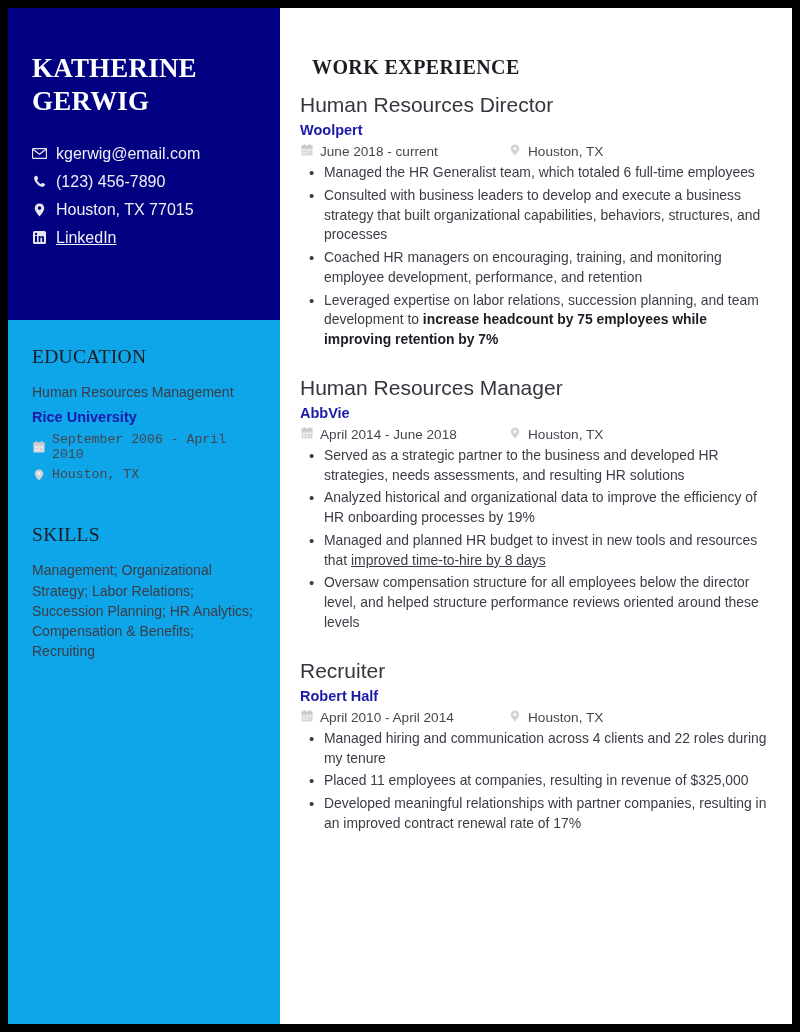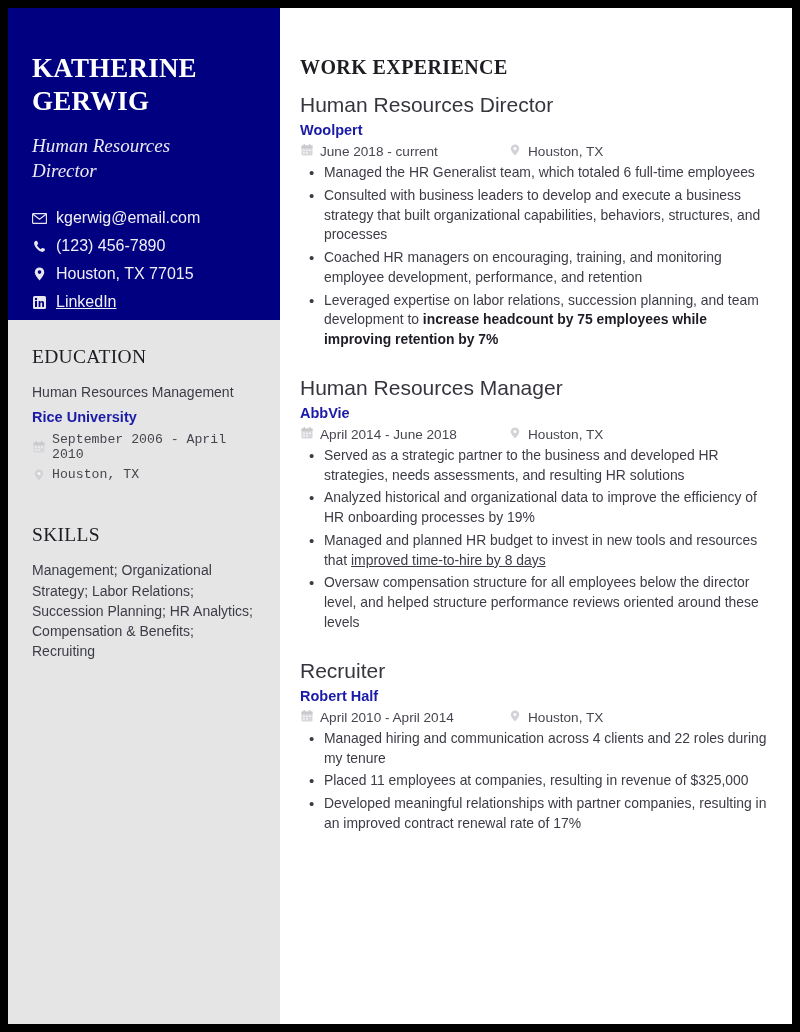--- a/index.html
+++ b/index.html
@@ -16,21 +16,21 @@
     width:784px; height:1016px;
     background:#ffffff;
     overflow:hidden;
   }
 
   
   #sidebar {
     position:absolute;
     left:0; top:0;
     width:272px; height:1016px;
-    background:#e5e5e5;
+    background:#0ea5e9;
   }
 
   #sidebar-header {
     background:#000080;
     width:272px;
     height:312px;
     padding:44px 24px 0 24px;
   }
 
   .name-line {
@@ -125,20 +125,21 @@
     padding:48px 22px 0 12px;
   }
 
   #main-heading {
     font-family:"Liberation Serif", serif;
     font-weight:bold;
     font-size:20px;
     color:#1c1c22;
     letter-spacing:0.4px;
     margin-bottom:13px;
+    margin-left:12px;
   }
 
   .job { margin-bottom:25px; }
 
   .job-title {
     font-size:21px;
     font-weight:300;
     color:#35353d;
     line-height:1.2;
     margin-bottom:5px;
@@ -185,24 +186,20 @@
 </head>
 <body>
 
 <div id="resume-page">
 
   <aside id="sidebar">
 
     <div id="sidebar-header">
       <div class="name-line">KATHERINE</div>
       <div class="name-line">GERWIG</div>
-      <div id="header-role">
-        <div>Human Resources</div>
-        <div>Director</div>
-      </div>
 
       <div id="contact-list">
 
         <div class="contact-row">
           <span class="ico">
             <svg width="15" height="11" viewBox="0 0 15 11">
                 <rect x="0.5" y="0.5" width="14" height="10" rx="1.2" fill="none" stroke="#e8e6ef" stroke-width="1.3"></rect>
                 <path d="M0.9 1.2 L7.5 6.2 L14.1 1.2" fill="none" stroke="#e8e6ef" stroke-width="1.3"></path>
               </svg>
           </span>

